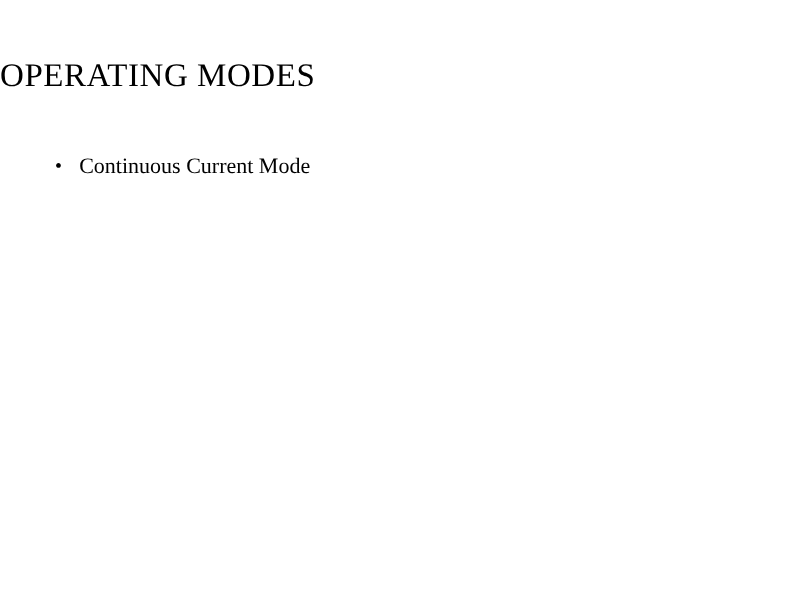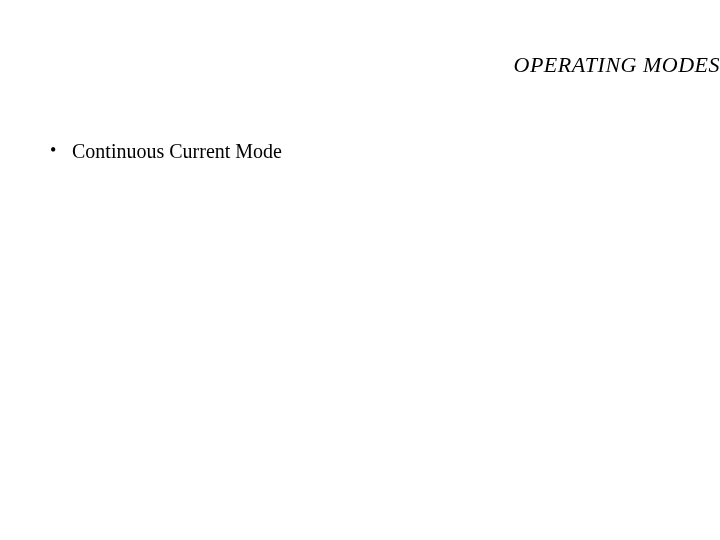--- a/index.html
+++ b/index.html
@@ -13,25 +13,24 @@
       background: #ffffff;
       font-family: "Times New Roman", Times, serif;
       color: #000000;
       position: relative;
     }
     .slide-title {
       position: absolute;
       top: 52px;
       left: 0;
       width: 100%;
-      text-align: right;
-      font-size: 22px;
+      text-align: left;
+      font-size: 30px;
       font-weight: normal;
       letter-spacing: 0.5px;
-      font-style: italic;
     }
     .body-list {
       position: absolute;
       top: 138px;
       left: 50px;
       list-style: none;
     }
     .body-list li {
       font-size: 20px;
       line-height: 1.35;

